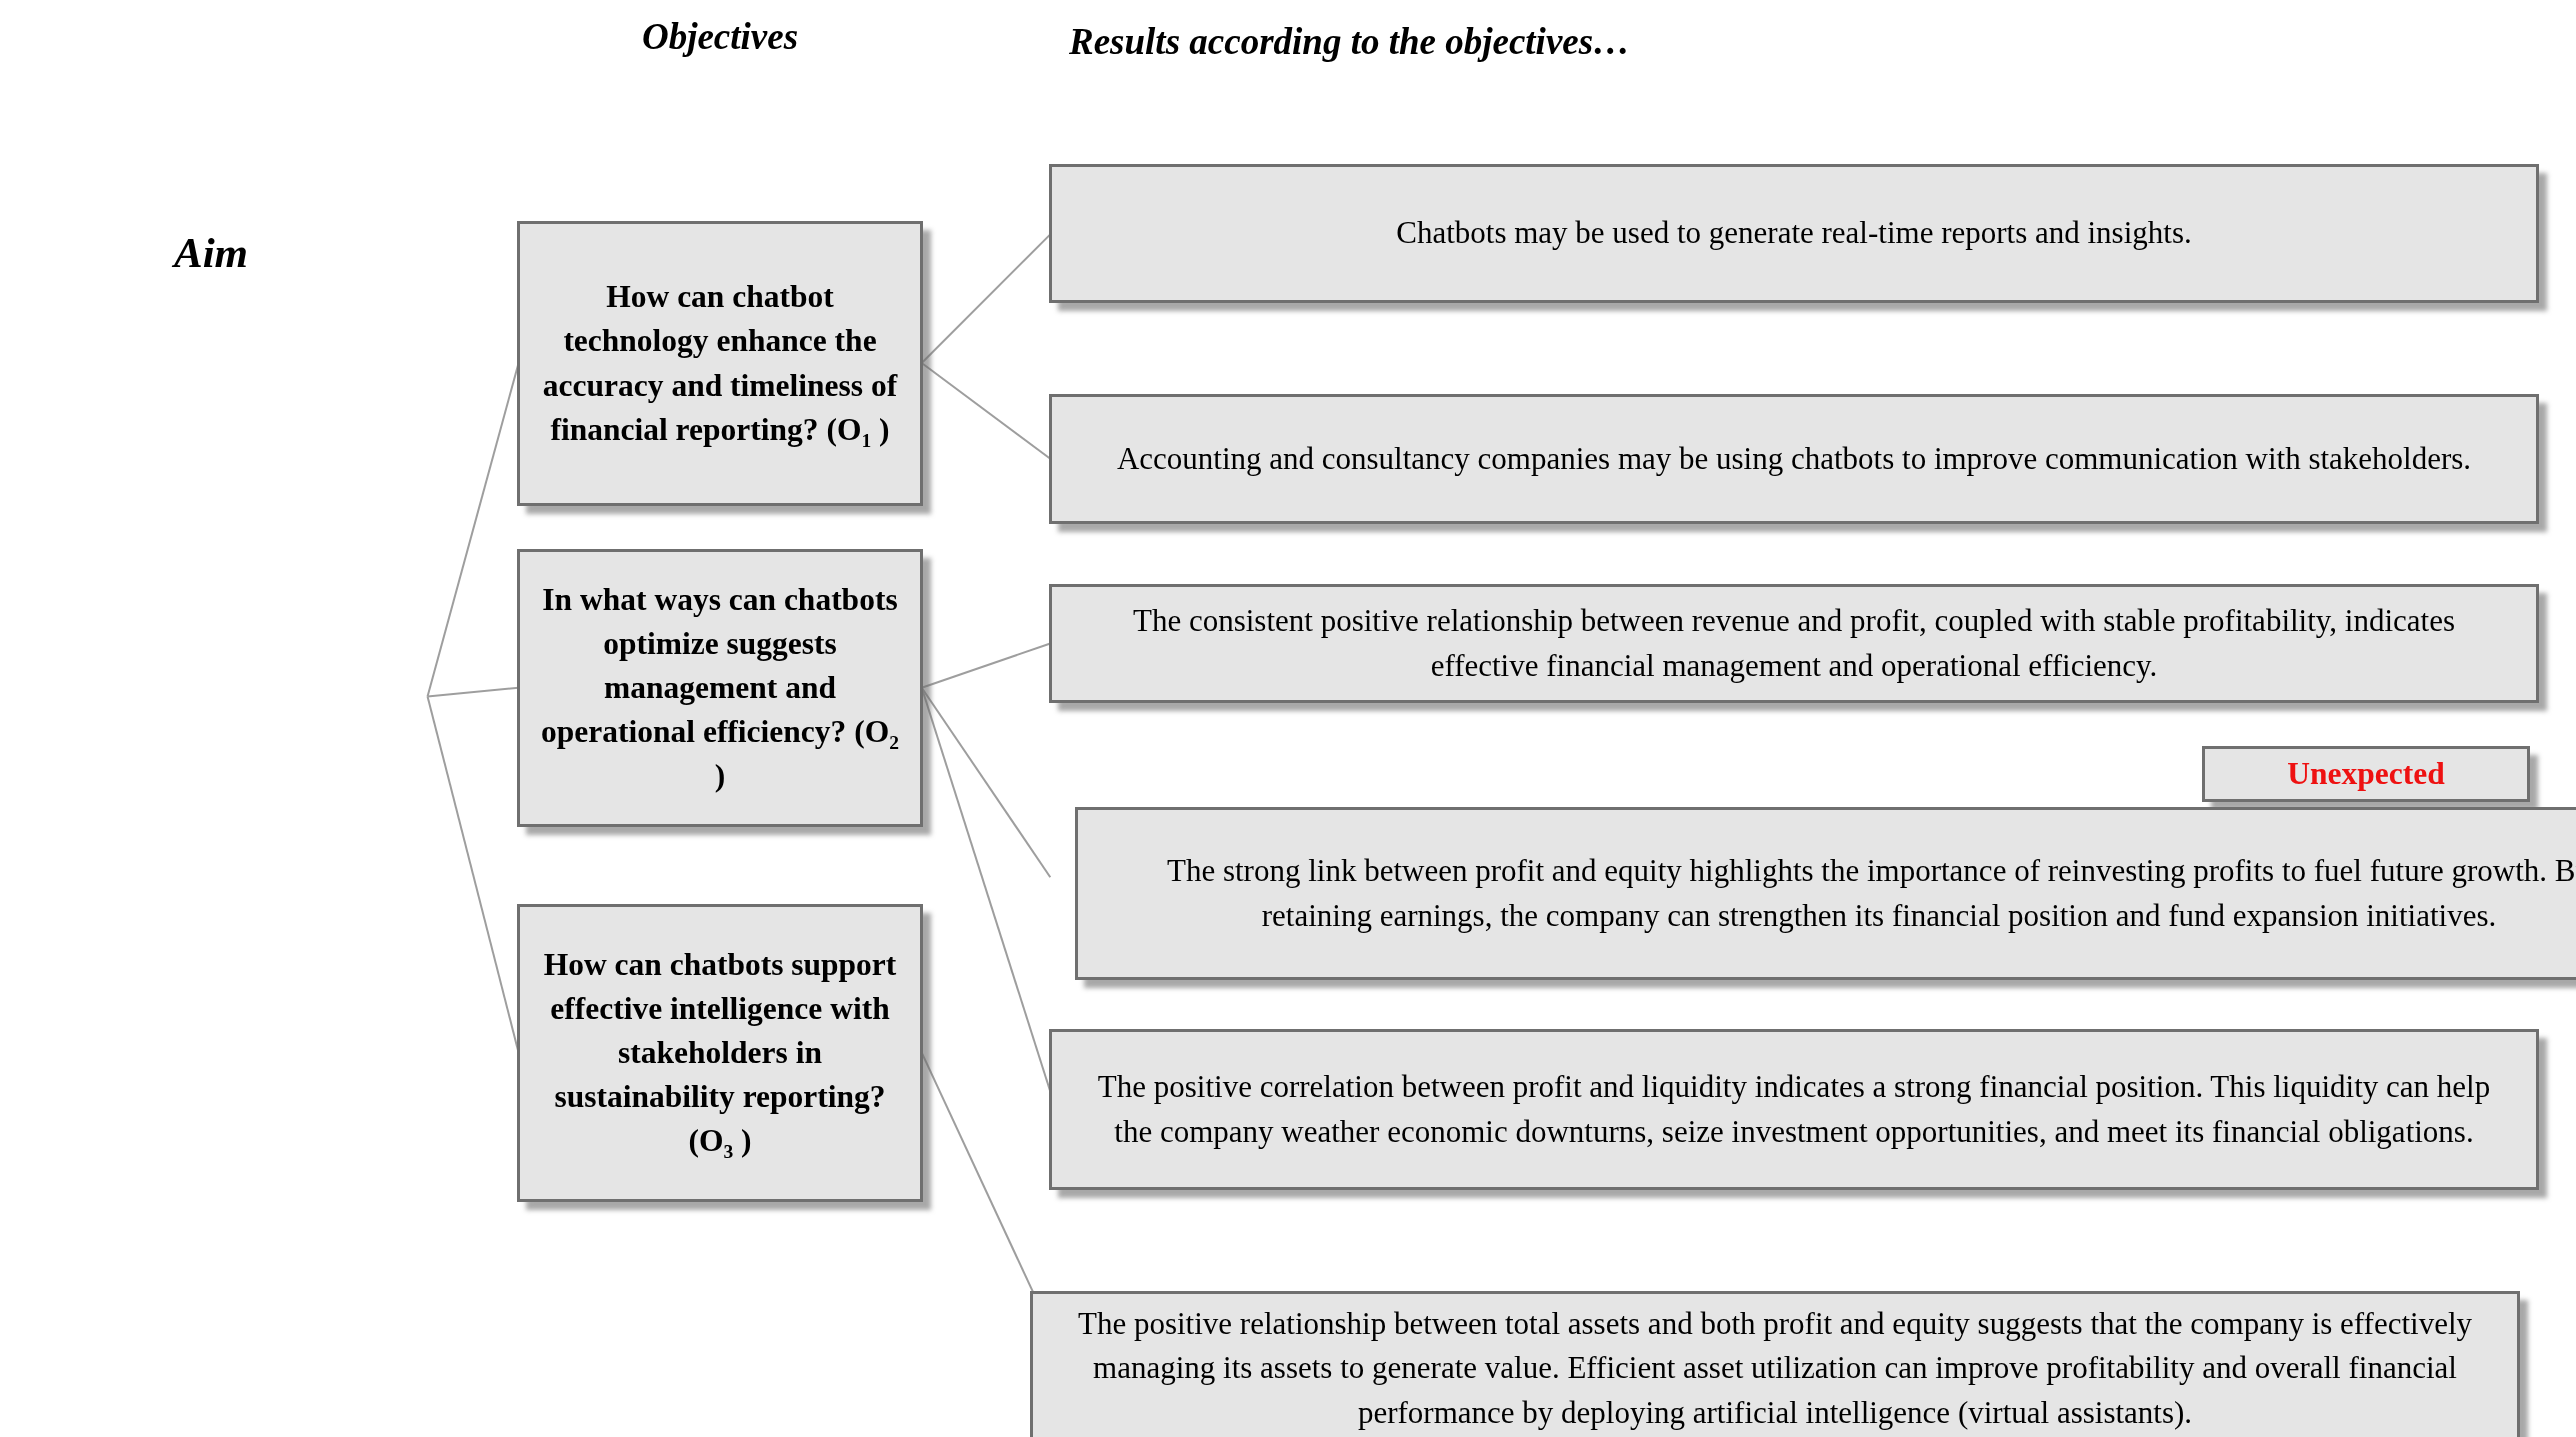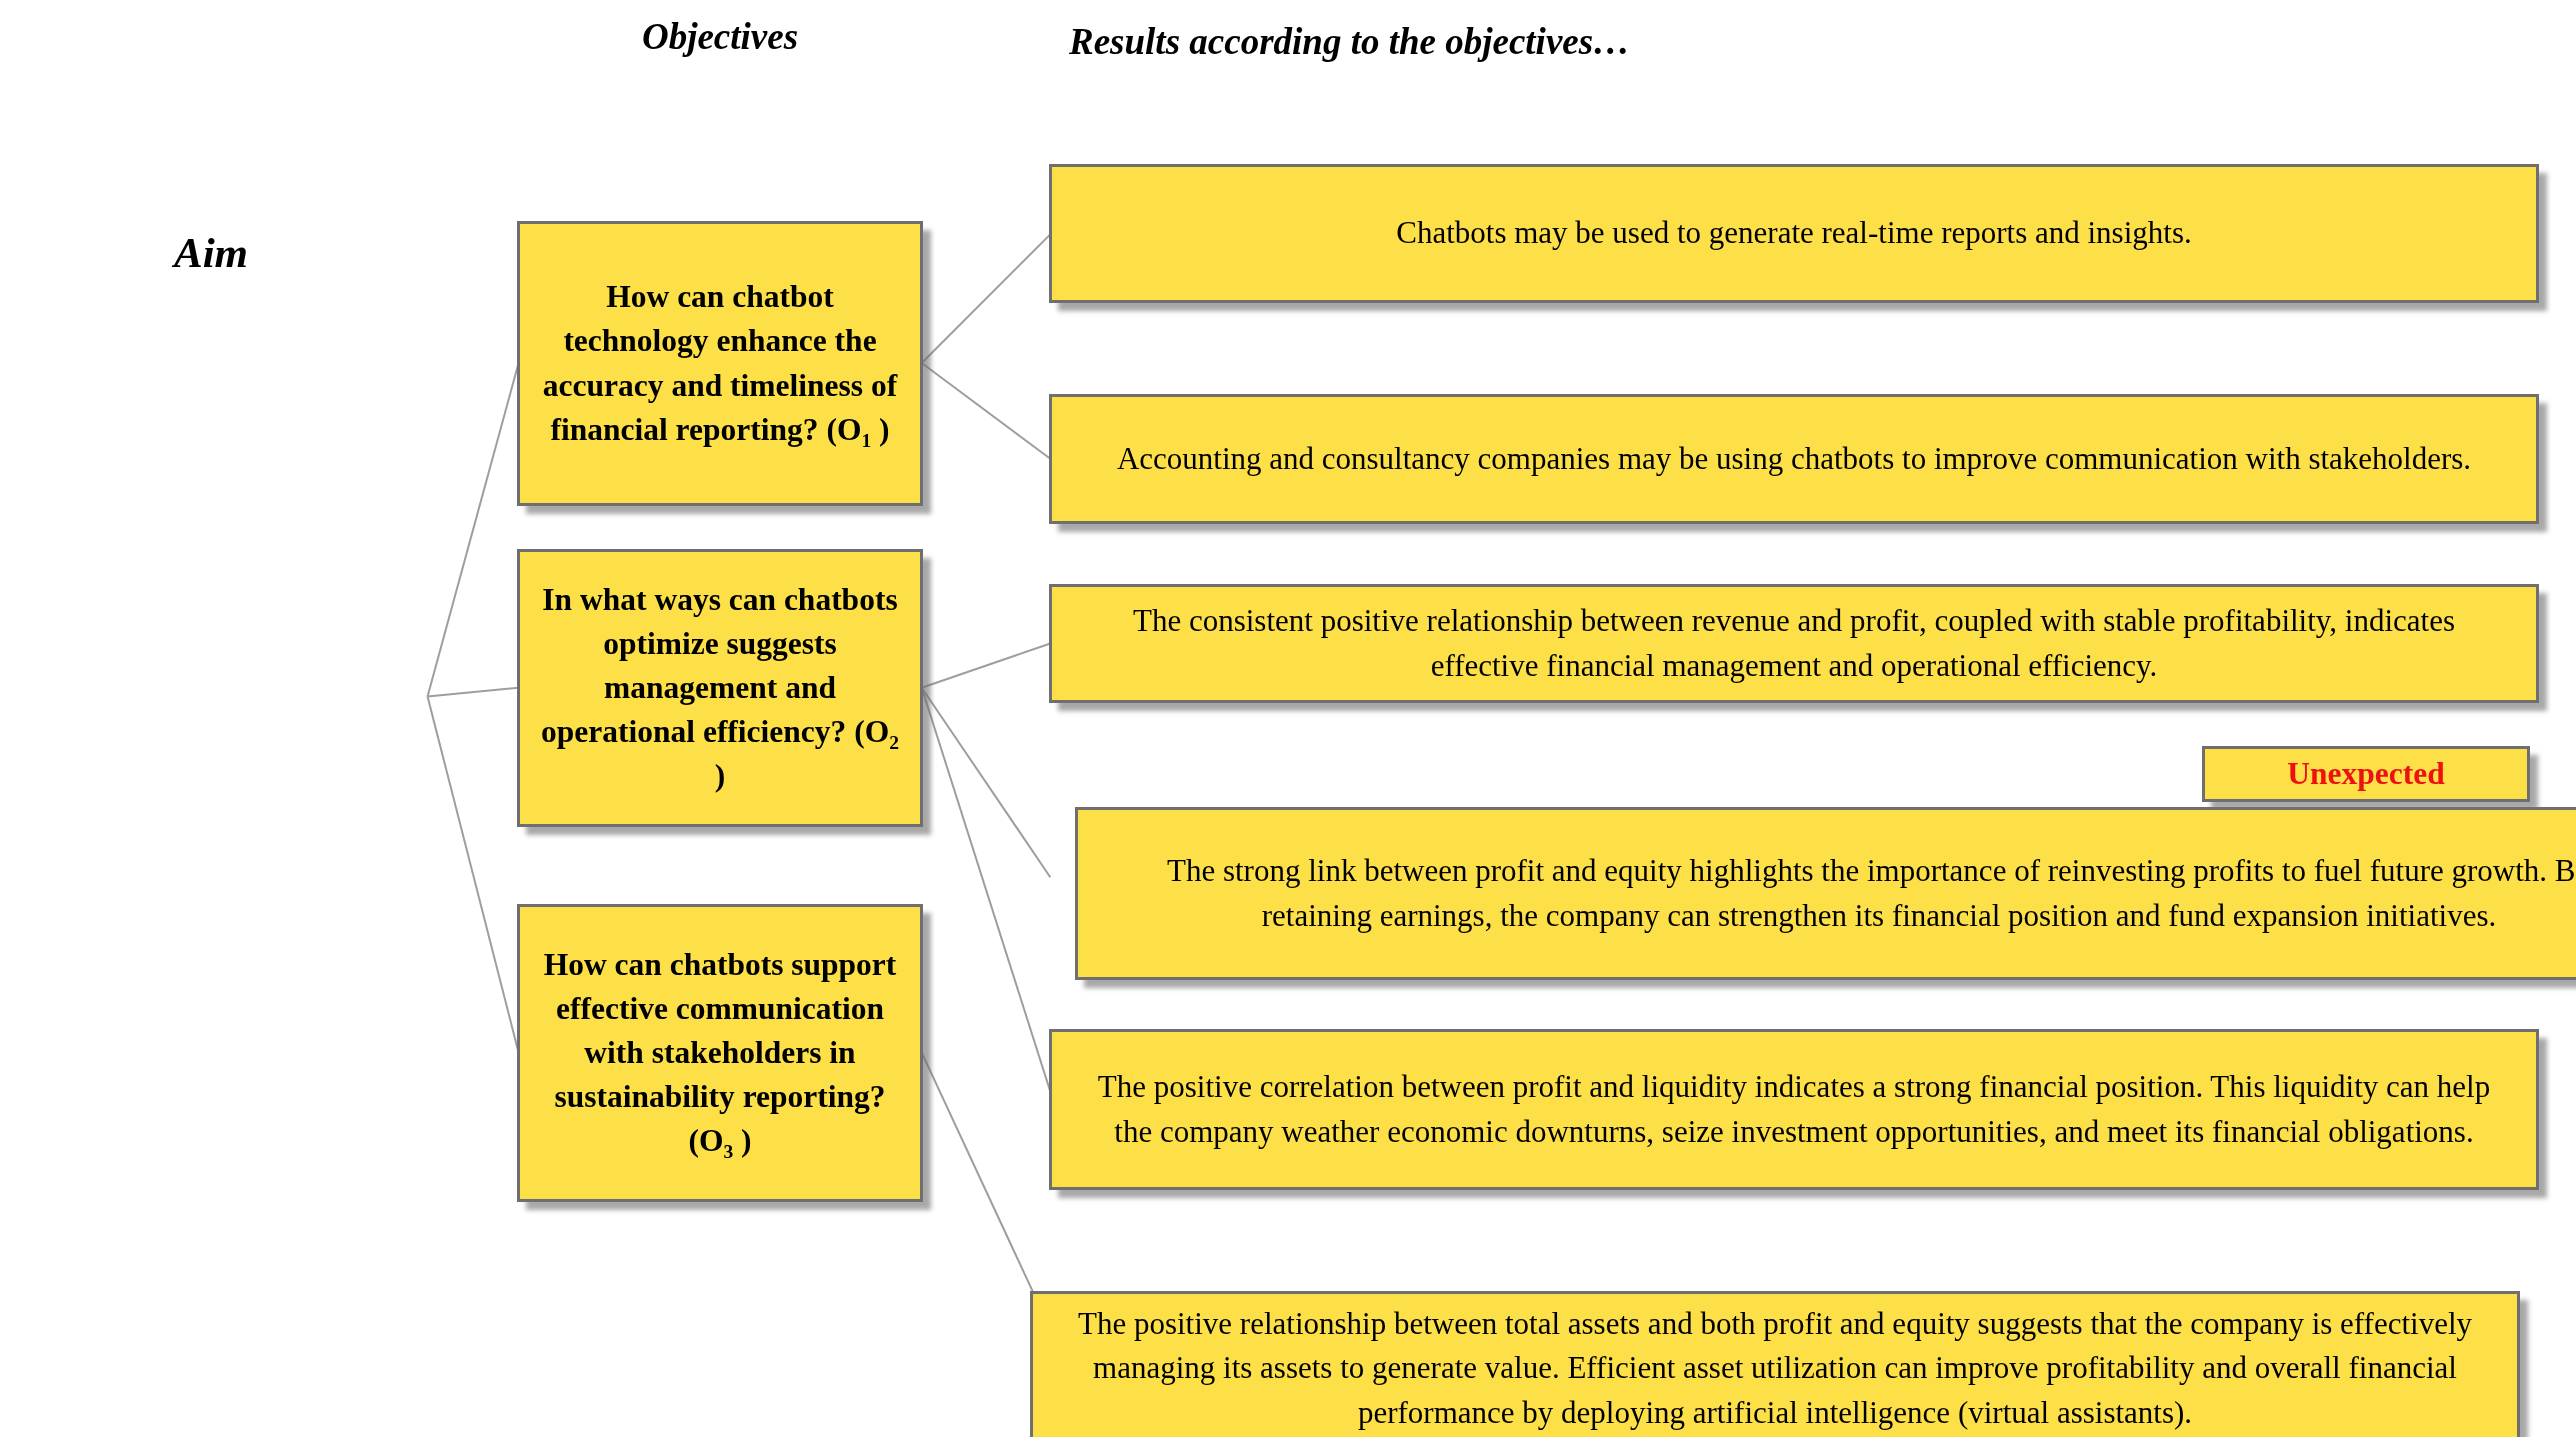--- a/index.html
+++ b/index.html
@@ -8,21 +8,21 @@
     width:2576px;height:1437px;
     background:#ffffff;
     font-family:"Liberation Serif", serif;
     overflow:hidden;
   }
   #connectors{
     position:absolute;left:0;top:0;width:2576px;height:1437px;z-index:0;
   }
   .box{
     position:absolute;
-    background:#fde047;
+    background:#e5e5e5;
     border:3.3px solid #6f6f6f;
     box-shadow:8.7px 8.7px 4.7px rgba(110,110,110,0.6);
     display:flex;align-items:center;justify-content:center;
     text-align:center;
     box-sizing:border-box;
     z-index:1;
   }
   .col-header{
     position:absolute;
     font-weight:bold;font-style:italic;
@@ -76,21 +76,21 @@
 
   <div class="box" style="left:517px;top:221px;width:406px;height:285px;">
     <div class="objective-text"><span>How can chatbot technology enhance the accuracy and timeliness of financial reporting? (O</span><sub>1</sub><span> )</span></div>
   </div>
 
   <div class="box" style="left:517px;top:549px;width:406px;height:278px;">
     <div class="objective-text"><span>In what ways can chatbots optimize suggests management and operational efficiency? (O</span><sub>2</sub><span> )</span></div>
   </div>
 
   <div class="box" style="left:517px;top:904px;width:406px;height:298px;">
-    <div class="objective-text"><span>How can chatbots support effective communication with stakeholders in sustainability reporting? (O</span><sub>3</sub><span> )</span></div>
+    <div class="objective-text"><span>How can chatbots support effective intelligence with stakeholders in sustainability reporting? (O</span><sub>3</sub><span> )</span></div>
   </div>
 
   <div class="box" style="left:1049px;top:164px;width:1490px;height:139px;">
     <div class="result-text">Chatbots may be used to generate real-time reports and insights.</div>
   </div>
 
   <div class="box" style="left:1049px;top:394px;width:1490px;height:130px;">
     <div class="result-text">Accounting and consultancy companies may be using chatbots to improve communication with stakeholders.</div>
   </div>
 

